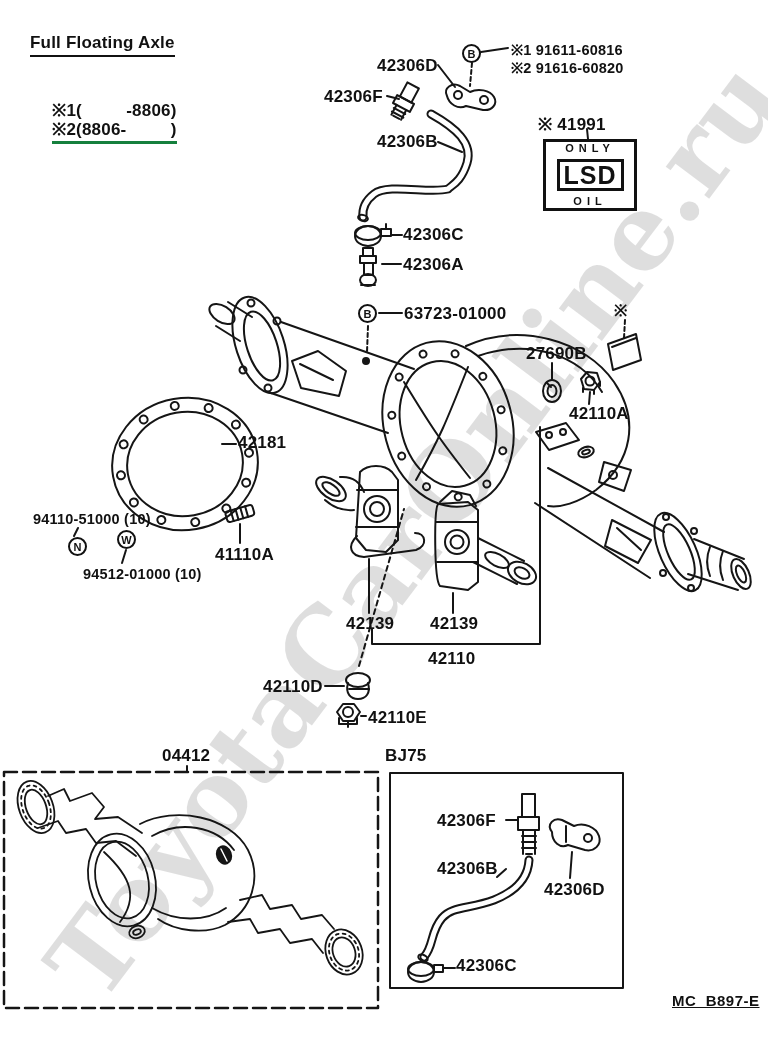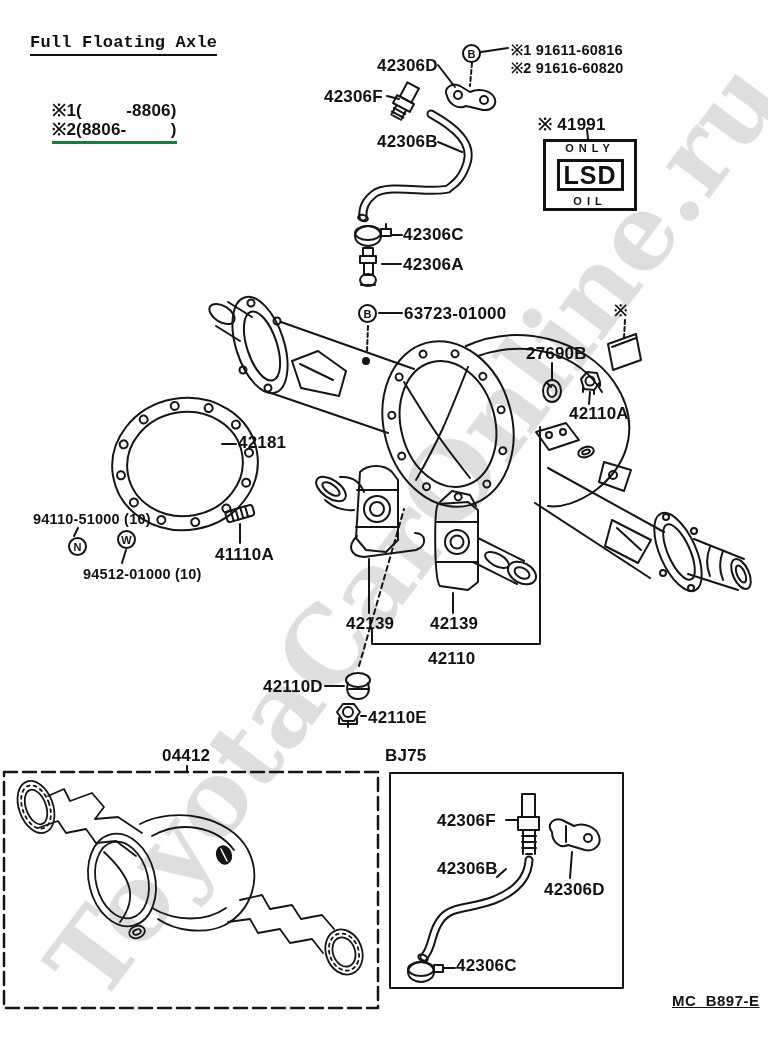--- a/index.html
+++ b/index.html
@@ -6,21 +6,21 @@
   #page{position:relative;width:768px;height:1044px;background:#fff;overflow:hidden;
         font-family:"Liberation Sans",sans-serif;color:#111;}
   #wm{position:absolute;left:-140px;top:500px;width:1060px;text-align:center;
       transform:rotate(-53deg);transform-origin:center;
       font:bold 104px "DejaVu Serif",serif;color:rgba(0,0,0,0.13);
       white-space:nowrap;pointer-events:none;z-index:0;}
   svg{position:absolute;left:0;top:0;z-index:1;}
   .lbl{position:absolute;z-index:2;font:bold 17px "Liberation Sans",sans-serif;
        letter-spacing:0.2px;white-space:pre;}
   .sm{font-size:14.5px;}
-  .u{border-bottom:2px solid #111;padding-bottom:2px;font-family:Liberation Mono, monospace;}
+  .u{border-bottom:2px solid #111;padding-bottom:2px;}
   .u2{border-bottom:3px solid #15803d;padding-bottom:1px;}
   .circ{position:absolute;z-index:2;width:15px;height:15px;border:2px solid #111;
         border-radius:50%;display:flex;align-items:center;justify-content:center;
         font:bold 11px "Liberation Sans",sans-serif;background:#fff;}
   .ast{position:absolute;z-index:2;font:bold 16px "Liberation Sans",sans-serif;}
   
   #lsdbox{position:absolute;left:543px;top:139px;width:88px;height:64px;z-index:2;
           border:3px solid #111;background:#fff;display:flex;flex-direction:column;
           align-items:center;justify-content:space-between;padding:1px 0;}
   #lsdbox .row{font:bold 11px "Liberation Sans",sans-serif;letter-spacing:5px;line-height:11px;}

